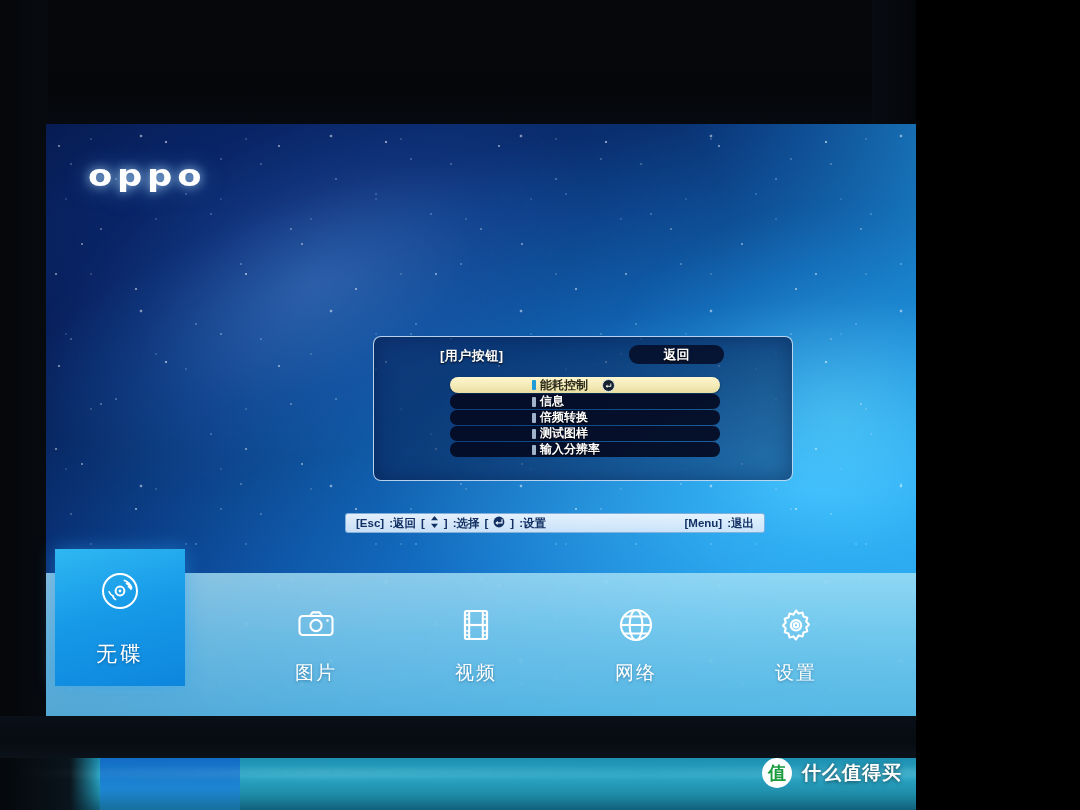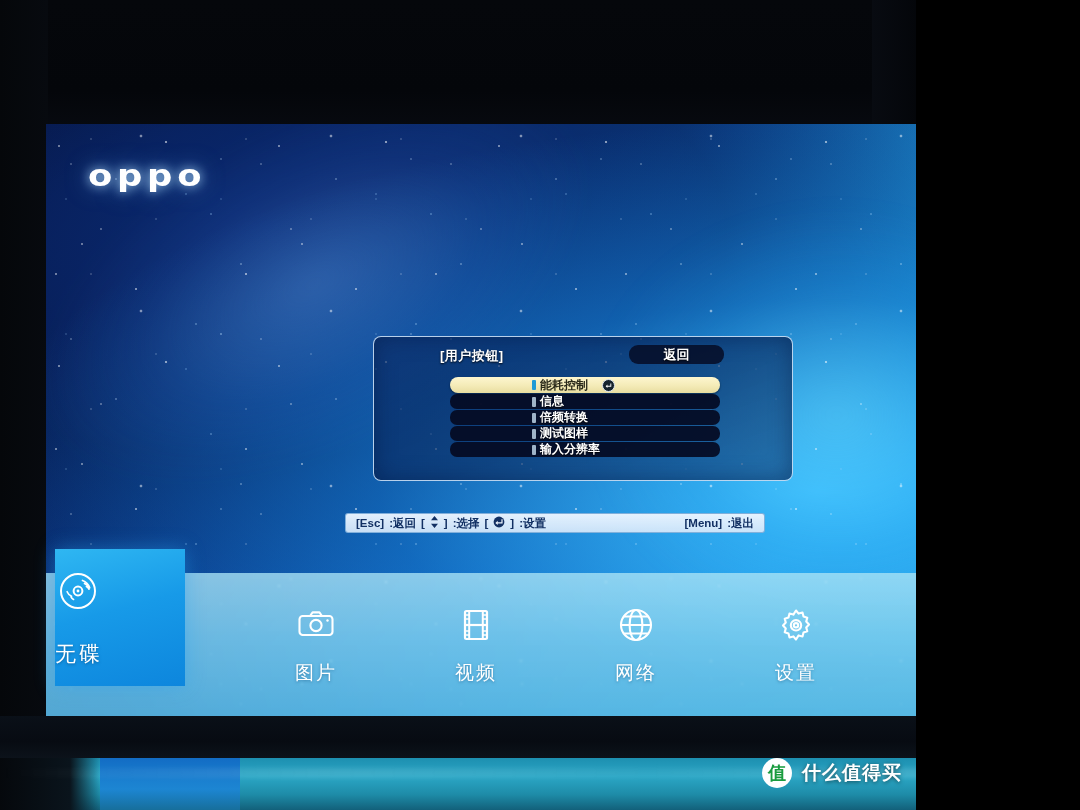--- a/index.html
+++ b/index.html
@@ -96,21 +96,21 @@
     background:linear-gradient(180deg, rgba(168,226,245,.80) 0%, rgba(128,208,238,.82) 45%, rgba(96,190,228,.84) 100%);
     backdrop-filter:blur(1px);}
   #navitems{position:absolute;left:190px;top:0;right:0;height:143px;display:flex;align-items:center;}
   .nav-item{flex:1;display:flex;flex-direction:column;align-items:center;justify-content:center;gap:14px;}
   .nav-ic{width:42px;height:42px;display:flex;align-items:center;justify-content:center;}
   .nav-ic svg{width:40px;height:40px;}
   .nav-lb{color:#fff;font-size:19px;font-weight:500;letter-spacing:2px;text-shadow:0 1px 3px rgba(30,90,130,.55);}
 
   #tile{position:absolute;left:55px;top:549px;width:130px;height:137px;
     background:linear-gradient(165deg,#2fb7f2 0%,#179ae8 45%,#0d86dd 100%);
-    display:flex;flex-direction:column;align-items:flex-start;justify-content:center;gap:22px;
+    display:flex;flex-direction:column;align-items:center;justify-content:center;gap:22px;
     box-shadow:0 0 18px rgba(40,160,240,.45);}
   #tile .t-ic svg{width:46px;height:46px;}
   #tile .t-lb{color:#fff;font-size:21px;font-weight:500;letter-spacing:3px;text-shadow:0 1px 3px rgba(0,50,90,.5);}
 
   
   .shelf{position:absolute;left:0;top:716px;width:1080px;height:46px;
     background:linear-gradient(180deg,#0a1018 0%,#070b12 55%,#0d141c 100%);}
   .refl{position:absolute;left:0;top:758px;width:1080px;height:52px;overflow:hidden;
     background:linear-gradient(180deg,#1d8fb0 0%,#2ba7c6 35%,#1e8ca8 70%,#12607a 100%);}
   .refl-dark{position:absolute;left:0;top:758px;width:100px;height:52px;background:linear-gradient(90deg,#05080c 0%,#0a141c 70%,rgba(10,20,28,0) 100%);}

